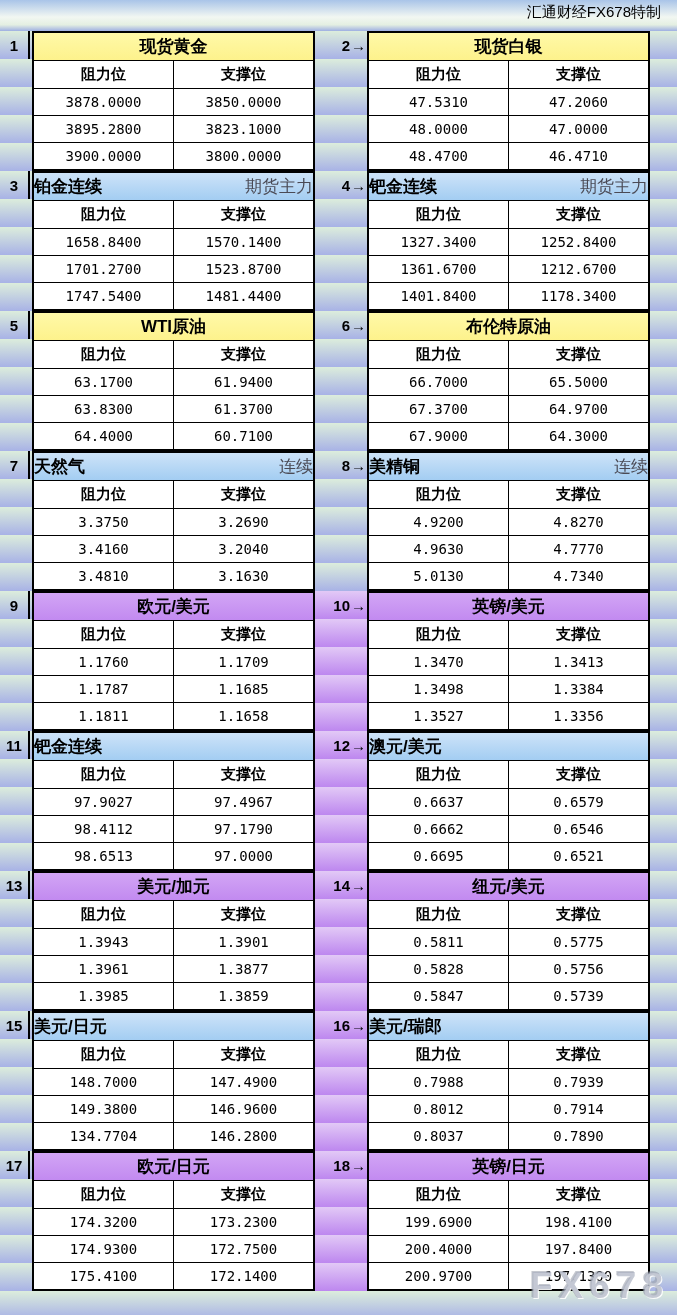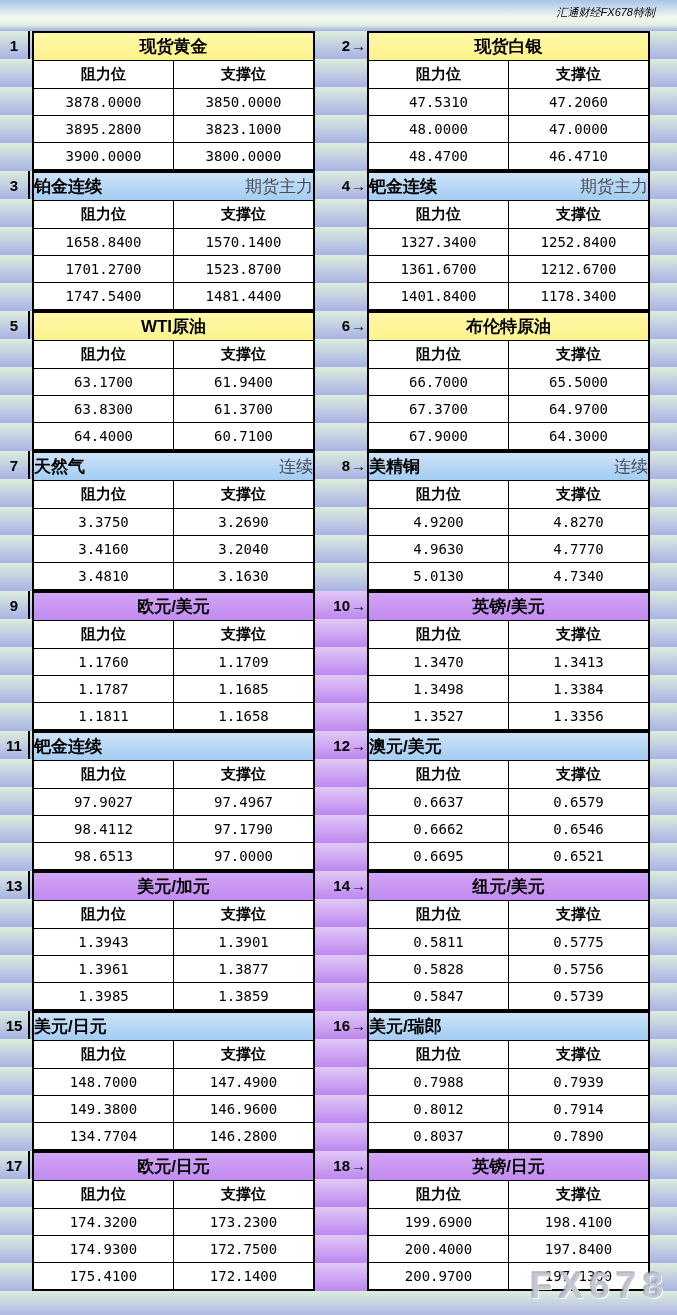--- a/index.html
+++ b/index.html
@@ -7,21 +7,21 @@
     width:677px; height:1315px; position:relative; overflow:hidden;
     font-family:"Liberation Sans", sans-serif;
     background:repeating-linear-gradient(to bottom, #dceddc 0px, #a8b2e6 28px);
     background-position:0 3px;
   }
   
   .topbar {
     position:absolute; top:0; left:0; width:677px; height:31px;
     background:linear-gradient(to bottom, #a9c4e8 0%, #f2f7f2 55%, #e4efe2 80%, #9fb0e2 100%);
     display:flex; align-items:center; justify-content:flex-end;
-    font-size:11px; color:#000; box-sizing:border-box; padding-right:22px; padding-bottom:6px;font-style:italic;
+    font-size:15px; color:#000; box-sizing:border-box; padding-right:16px; padding-bottom:6px;
   }
   
   #grid { position:absolute; top:31px; left:0; width:677px; }
   .panel-row { display:flex; height:140px; }
   .numcell { width:32px; position:relative; }
   .numbox {
     position:absolute; top:0; left:0; width:28px; height:28px;
     border-right:2px solid #000;
     display:flex; align-items:center; justify-content:center;
     font-size:15px; font-weight:bold; color:#000;

